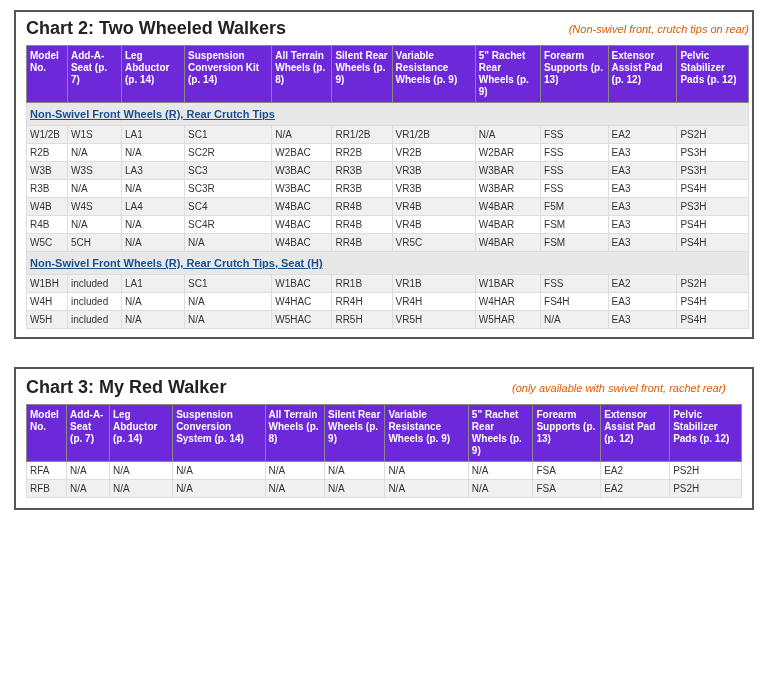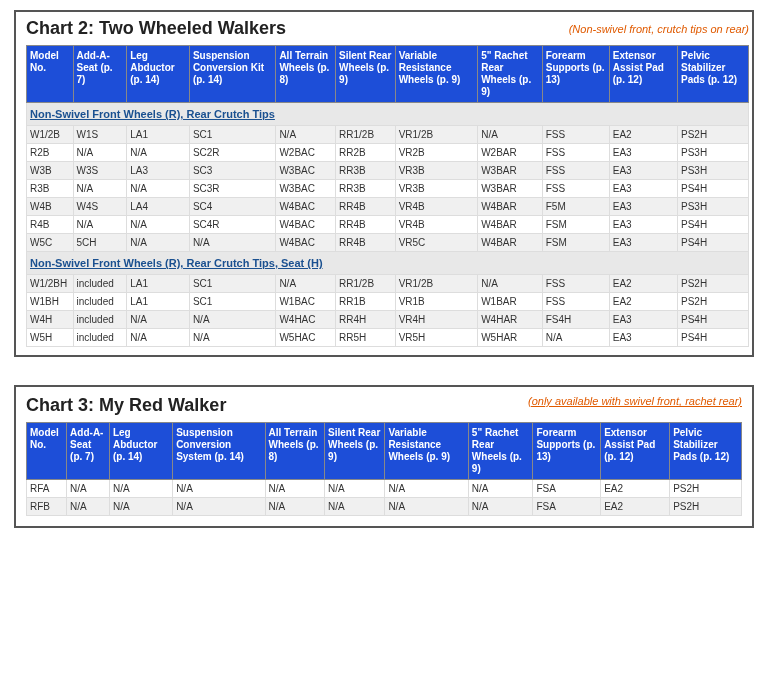--- a/index.html
+++ b/index.html
@@ -34,21 +34,21 @@
       font-style: italic;
     }
 
     table {
       width: 100%;
       border-collapse: collapse;
       font-size: 10px;
     }
 
     thead th {
-      background: #1d4ed8;
+      background: #6d28d9;
       color: #fff;
       font-weight: bold;
       padding: 4px 3px;
       text-align: left;
       line-height: 1.2;
       vertical-align: top;
       border: 1px solid #888;
     }
 
     tbody tr:nth-child(even) {
@@ -80,35 +80,34 @@
     }
 
     
     .chart3-wrapper {
       margin-top: 10px;
       border: 2px solid #555;
       padding: 0;
     }
     .chart3-header {
       display: flex;
-      align-items: flex-start;
+      align-items: center;
       justify-content: space-between;
-      padding: 8px 10px 6px 10px;
+      padding: 8px 26px 6px 10px;
       background: #fff;
     }
     .chart3-title {
       font-size: 18px;
       font-weight: bold;
       color: #222;
     }
     .chart3-note {
       font-size: 11px;
       color: #e05a00;
       font-style: italic;
-      text-decoration: underline;
     }
 
     .chart3-table-wrap {
       padding: 0 10px 10px 10px;
     }
 
     .chart2-table-wrap {
       border: 2px solid #555;
       padding: 6px 3px 8px 10px;
     }
@@ -232,33 +231,20 @@
             <td>VR5C</td>
             <td>W4BAR</td>
             <td>FSM</td>
             <td>EA3</td>
             <td>PS4H</td>
           </tr>
           <tr class="section-header-row">
             <td colspan="11">Non-Swivel Front Wheels (R), Rear Crutch Tips, Seat (H)</td>
           </tr>
           <tr>
-            <td>W1/2BH</td>
-            <td>included</td>
-            <td>LA1</td>
-            <td>SC1</td>
-            <td>N/A</td>
-            <td>RR1/2B</td>
-            <td>VR1/2B</td>
-            <td>N/A</td>
-            <td>FSS</td>
-            <td>EA2</td>
-            <td>PS2H</td>
-          </tr>
-          <tr>
             <td>W1BH</td>
             <td>included</td>
             <td>LA1</td>
             <td>SC1</td>
             <td>W1BAC</td>
             <td>RR1B</td>
             <td>VR1B</td>
             <td>W1BAR</td>
             <td>FSS</td>
             <td>EA2</td>

